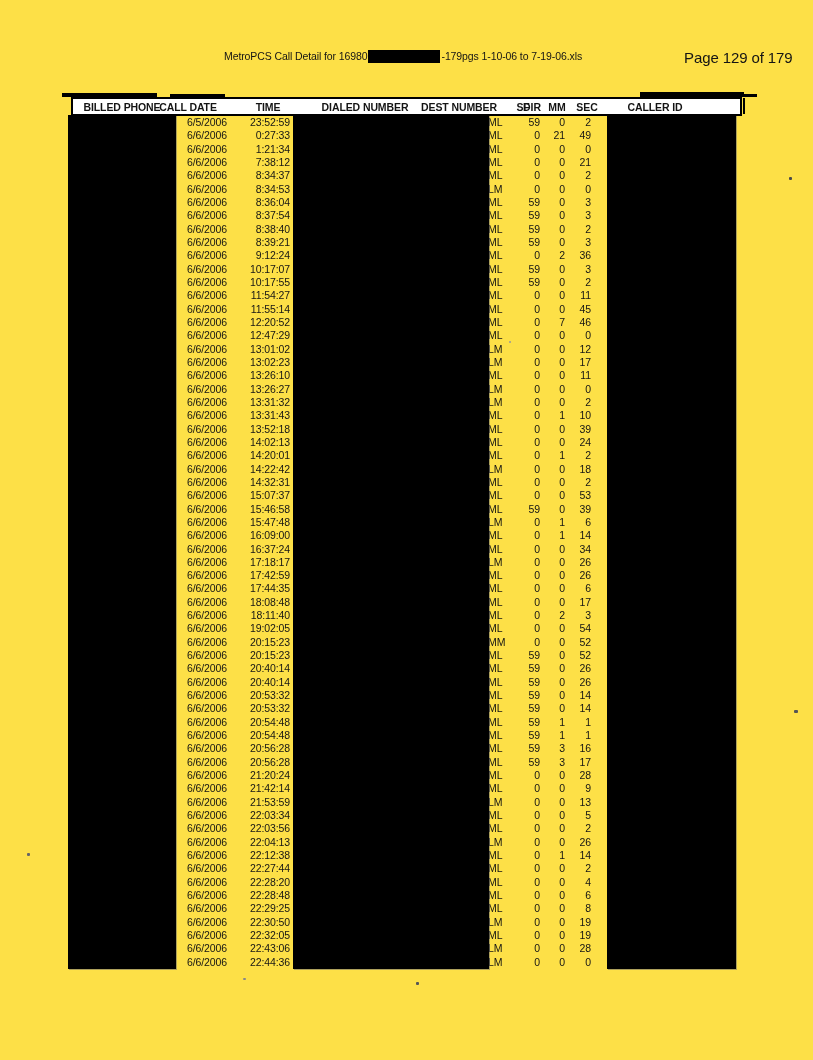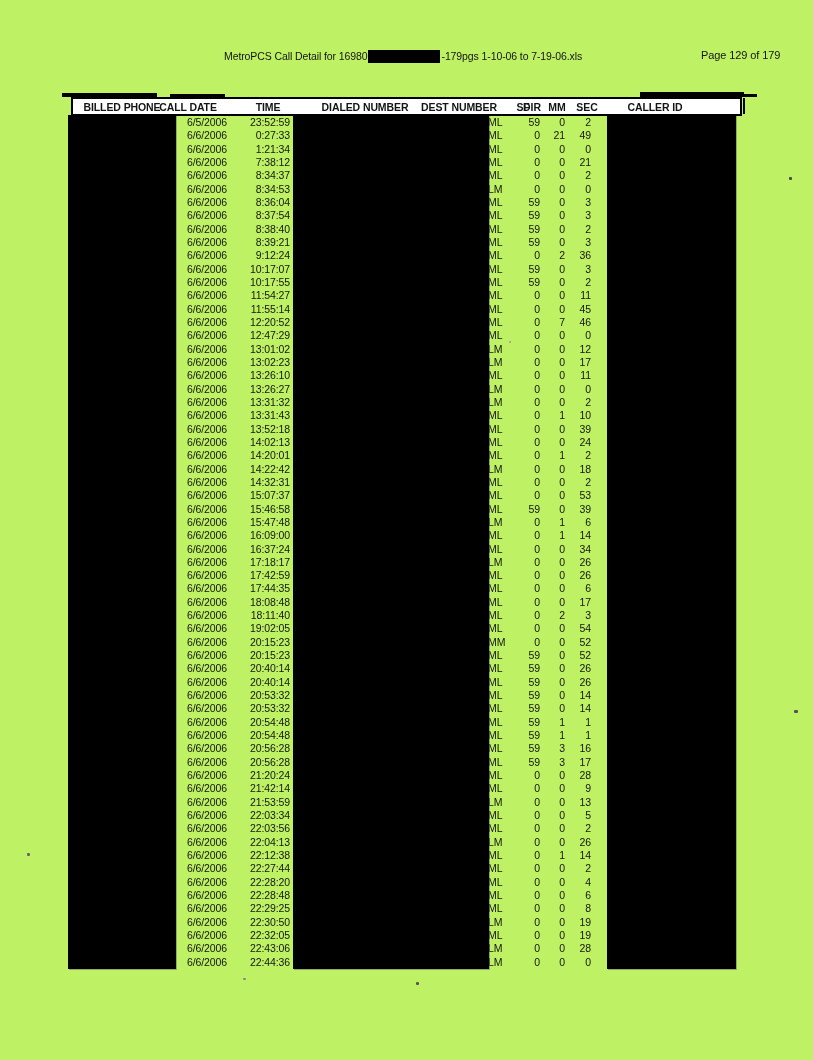--- a/index.html
+++ b/index.html
@@ -10,21 +10,21 @@
   }
   
   .doc-title-line{
     position:absolute;left:224px;top:49px;height:14px;
     display:flex;align-items:center;font-size:10.5px;letter-spacing:-0.1px;white-space:nowrap;
   }
   .title-redact{
     display:inline-block;width:72px;height:13px;background:#000;margin:0 1px;
   }
   .page-label{
-    position:absolute;left:701px;top:49px;font-size:11px;letter-spacing:-0.1px;white-space:nowrap;
+    position:absolute;left:684px;top:49px;font-size:15px;letter-spacing:-0.1px;white-space:nowrap;
   }
   
   .thead-box{
     position:absolute;left:71px;top:97px;width:671px;height:19px;
     border:2px solid #000;box-sizing:border-box;background:#fff;z-index:4;
   }
   .hdr{
     position:absolute;top:100px;height:30px;line-height:14px;
     font-size:10.5px;font-weight:bold;letter-spacing:-0.1px;white-space:nowrap;
     transform:translateX(-50%);z-index:6;
@@ -59,21 +59,21 @@
   .s1{left:789px;top:177px;width:3px;height:3px;background:#4a4a4a;}
   .s2{left:794px;top:710px;width:4px;height:3px;background:#555;}
   .s3{left:27px;top:853px;width:3px;height:3px;background:#666;}
   .s4{left:416px;top:982px;width:3px;height:3px;background:#555;}
   .s5{left:243px;top:978px;width:3px;height:2px;background:#888;}
   .s6{left:509px;top:341px;width:2px;height:2px;background:#999;}
 </style>
 </head>
 <body>
 
-<div class="page" style="background: #bef264; color: rgb(20, 20, 20);">
+<div class="page" style="background: #fde047; color: rgb(20, 20, 20);">
 
   <div class="doc-title-line">
     <span>MetroPCS Call Detail for 16980</span>
     <span class="title-redact"></span>
     <span>-179pgs 1-10-06 to 7-19-06.xls</span>
   </div>
   <div class="page-label">Page 129 of 179</div>
 
   <div class="thead-box"></div>
   <span class="hdr h0">BILLED PHONE</span>

